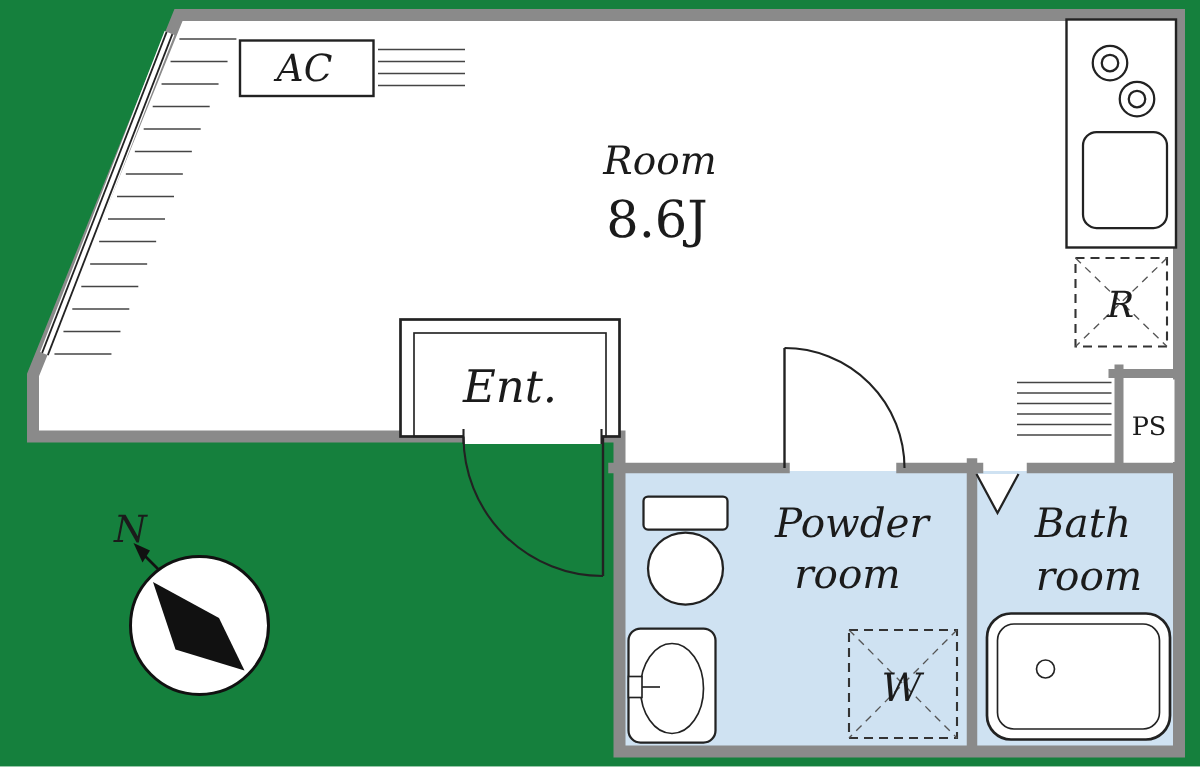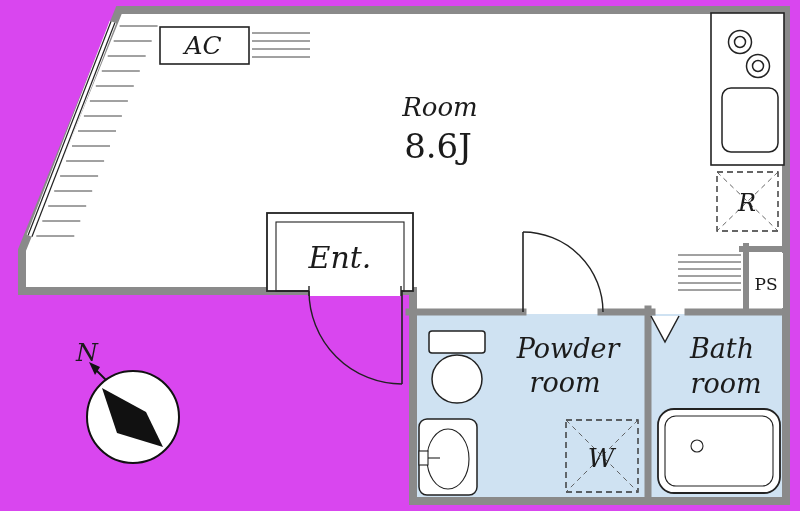--- a/index.html
+++ b/index.html
@@ -1,16 +1,16 @@
 <!DOCTYPE html>
 <html><head>
 <meta charset="utf-8">
 <style>
   html,body{margin:0;padding:0;background:#ffffff;}
-  #stage{position:relative;width:800px;height:511px;background:#d946ef;overflow:hidden;}
+  #stage{position:relative;width:800px;height:511px;background:#15803d;overflow:hidden;}
   svg{display:block;}
   text{fill:#1b1b1b;font-family:"DejaVu Serif","Liberation Serif",serif;}
   .t-italic{font-style:italic;}
   .thin{stroke:#222222;fill:none;stroke-width:1.5;}
 </style>
 </head>
 <body>
 
 <div id="stage">
 <svg width="800" height="511" viewBox="0 0 800 511">

